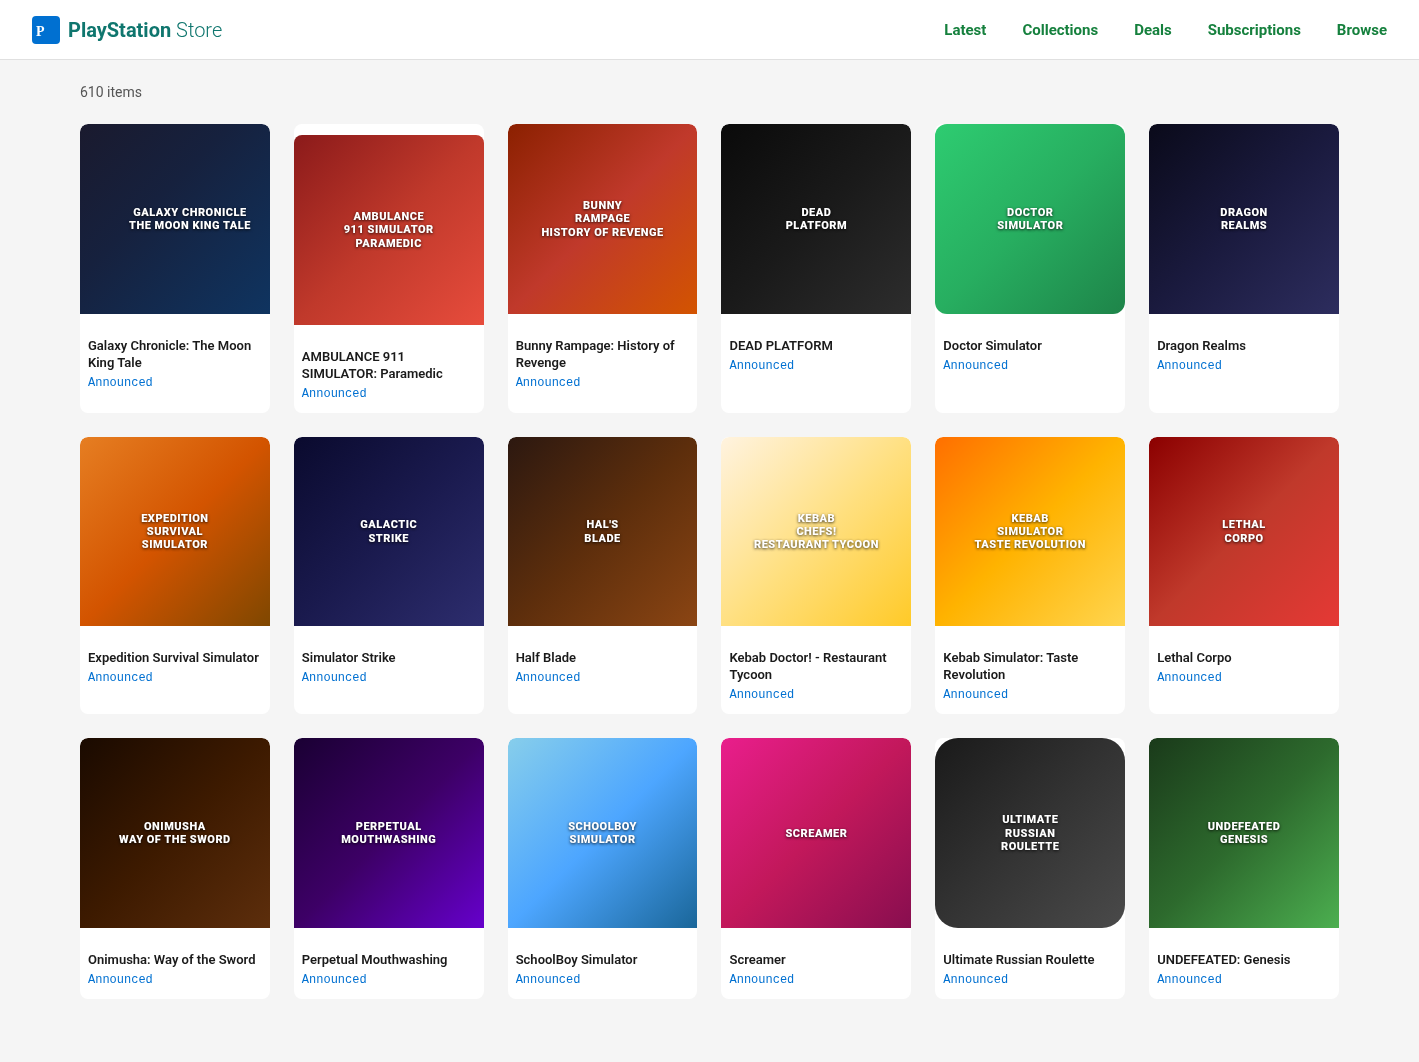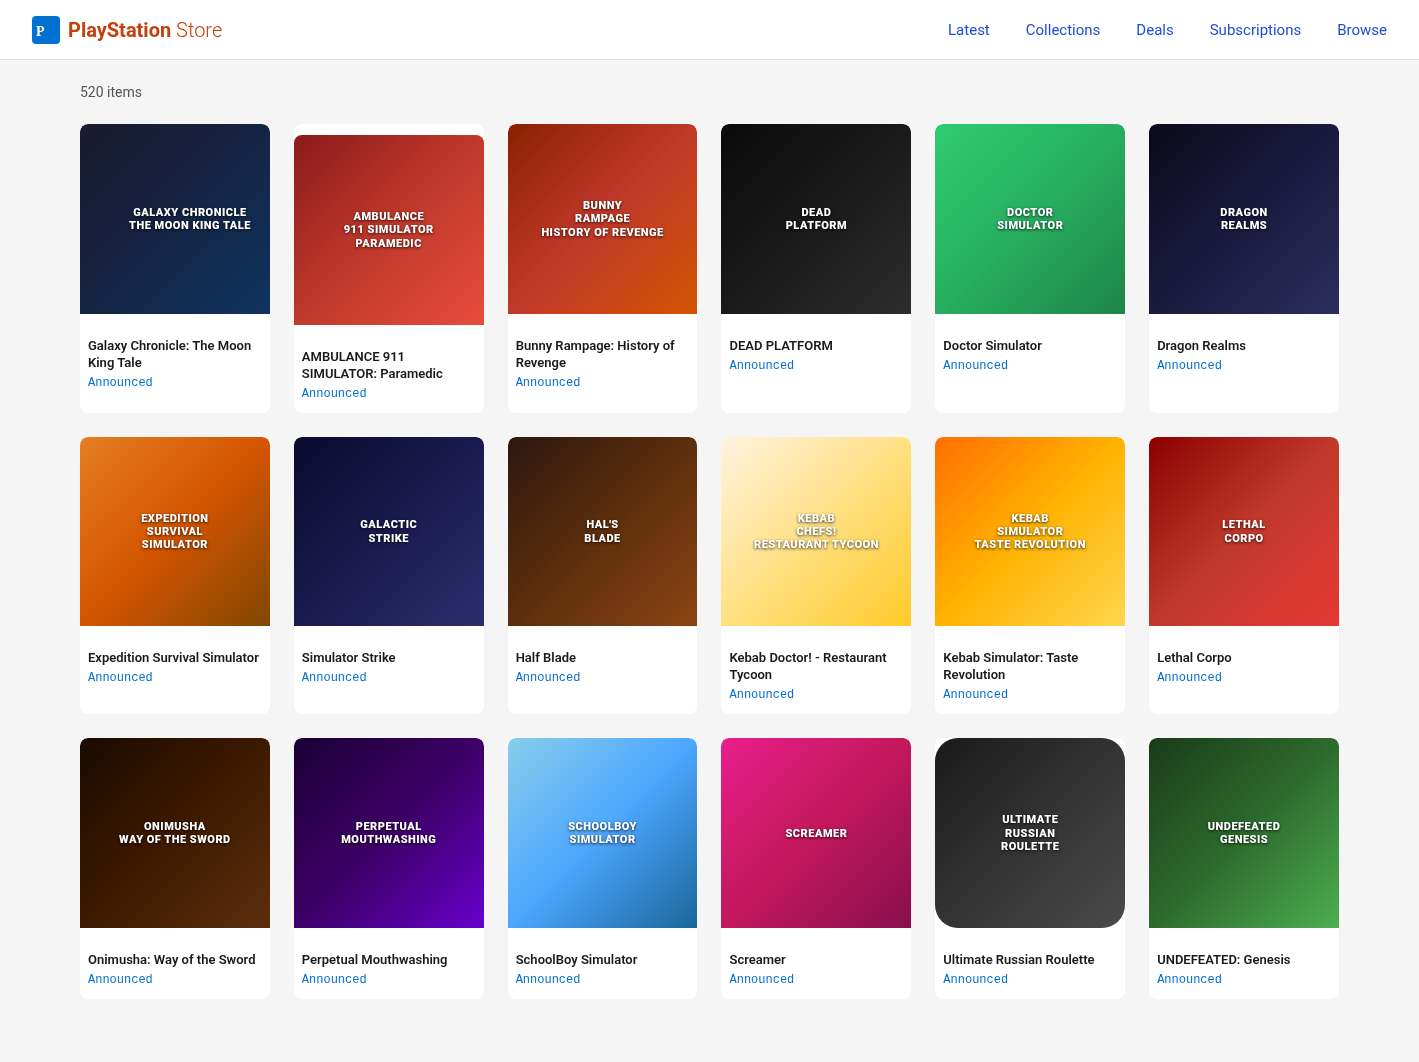--- a/index.html
+++ b/index.html
@@ -22,34 +22,34 @@
       align-items: center;
       gap: 8px;
       margin-right: auto;
     }
     .logo-icon {
       width: 28px;
       height: 28px;
     }
     .logo-text {
       font-size: 20px;
-      color: #c2410c;
+      color: #0f766e;
     }
     .logo-text span.play { font-weight: 700; }
     .logo-text span.store { font-weight: 300; }
     nav {
       display: flex;
       gap: 36px;
       align-items: center;
     }
     nav a {
       text-decoration: none;
-      color: #1d4ed8;
+      color: #15803d;
       font-size: 15px;
-      font-weight: 400;
+      font-weight: 700;
       cursor: pointer;
     }
 
     
     .content {
       padding: 24px 80px;
       background: #f5f5f5;
     }
     .item-count {
       font-size: 14px;
@@ -93,21 +93,21 @@
       color: #0070d1;
       font-weight: 500;
       font-family: Liberation Mono, monospace;
     }
 
     
     .thumb-galaxy { background: linear-gradient(135deg, #1a1a2e 0%, #16213e 40%, #0f3460 100%); padding-left: 15px; }
     .thumb-ambulance { background: linear-gradient(135deg, #8b1a1a 0%, #c0392b 50%, #e74c3c 100%); margin-top: 11px; }
     .thumb-bunny { background: linear-gradient(135deg, #8b2000 0%, #c0392b 50%, #d35400 100%); }
     .thumb-deadplatform { background: linear-gradient(135deg, #0a0a0a 0%, #1a1a1a 50%, #2d2d2d 100%); }
-    .thumb-doctor { background: linear-gradient(135deg, #2ecc71 0%, #27ae60 50%, #1e8449 100%); }
+    .thumb-doctor { background: linear-gradient(135deg, #2ecc71 0%, #27ae60 50%, #1e8449 100%); border-radius: 12px; }
     .thumb-dragon { background: linear-gradient(135deg, #0a0a1a 0%, #1a1a3e 50%, #2d2d5e 100%); }
     .thumb-expedition { background: linear-gradient(135deg, #e67e22 0%, #d35400 50%, #7f4700 100%); }
     .thumb-galactic { background: linear-gradient(135deg, #0a0a2e 0%, #1a1a4e 50%, #2d2d6e 100%); }
     .thumb-halfblade { background: linear-gradient(135deg, #2c1810 0%, #5d2e0c 50%, #8b4513 100%); }
     .thumb-kebab1 { background: linear-gradient(135deg, #fff3e0 0%, #ffe082 50%, #ffca28 100%); }
     .thumb-kebab2 { background: linear-gradient(135deg, #ff6f00 0%, #ffb300 50%, #ffd54f 100%); }
     .thumb-lethal { background: linear-gradient(135deg, #8b0000 0%, #c0392b 50%, #e53935 100%); }
     .thumb-onimusha { background: linear-gradient(135deg, #1a0a00 0%, #3d1a00 50%, #5d2e0c 100%); }
     .thumb-perpetual { background: linear-gradient(135deg, #1a0033 0%, #3d0066 50%, #6600cc 100%); }
     .thumb-schoolboy { background: linear-gradient(135deg, #87ceeb 0%, #4da6ff 50%, #1a6699 100%); }
@@ -154,21 +154,21 @@
   <nav>
     <a>Latest</a>
     <a>Collections</a>
     <a>Deals</a>
     <a>Subscriptions</a>
     <a>Browse</a>
   </nav>
 </header>
 
 <main class="content">
-  <p class="item-count">520 items</p>
+  <p class="item-count">610 items</p>
 
   <div class="game-grid" id="game-grid">
 
   <div class="game-card">
     <div class="game-thumb thumb-galaxy">
       <div class="thumb-text">
         <span class="thumb-label">Galaxy Chronicle</span>
             <span class="thumb-label">The Moon King Tale</span>
       </div>
     </div>

